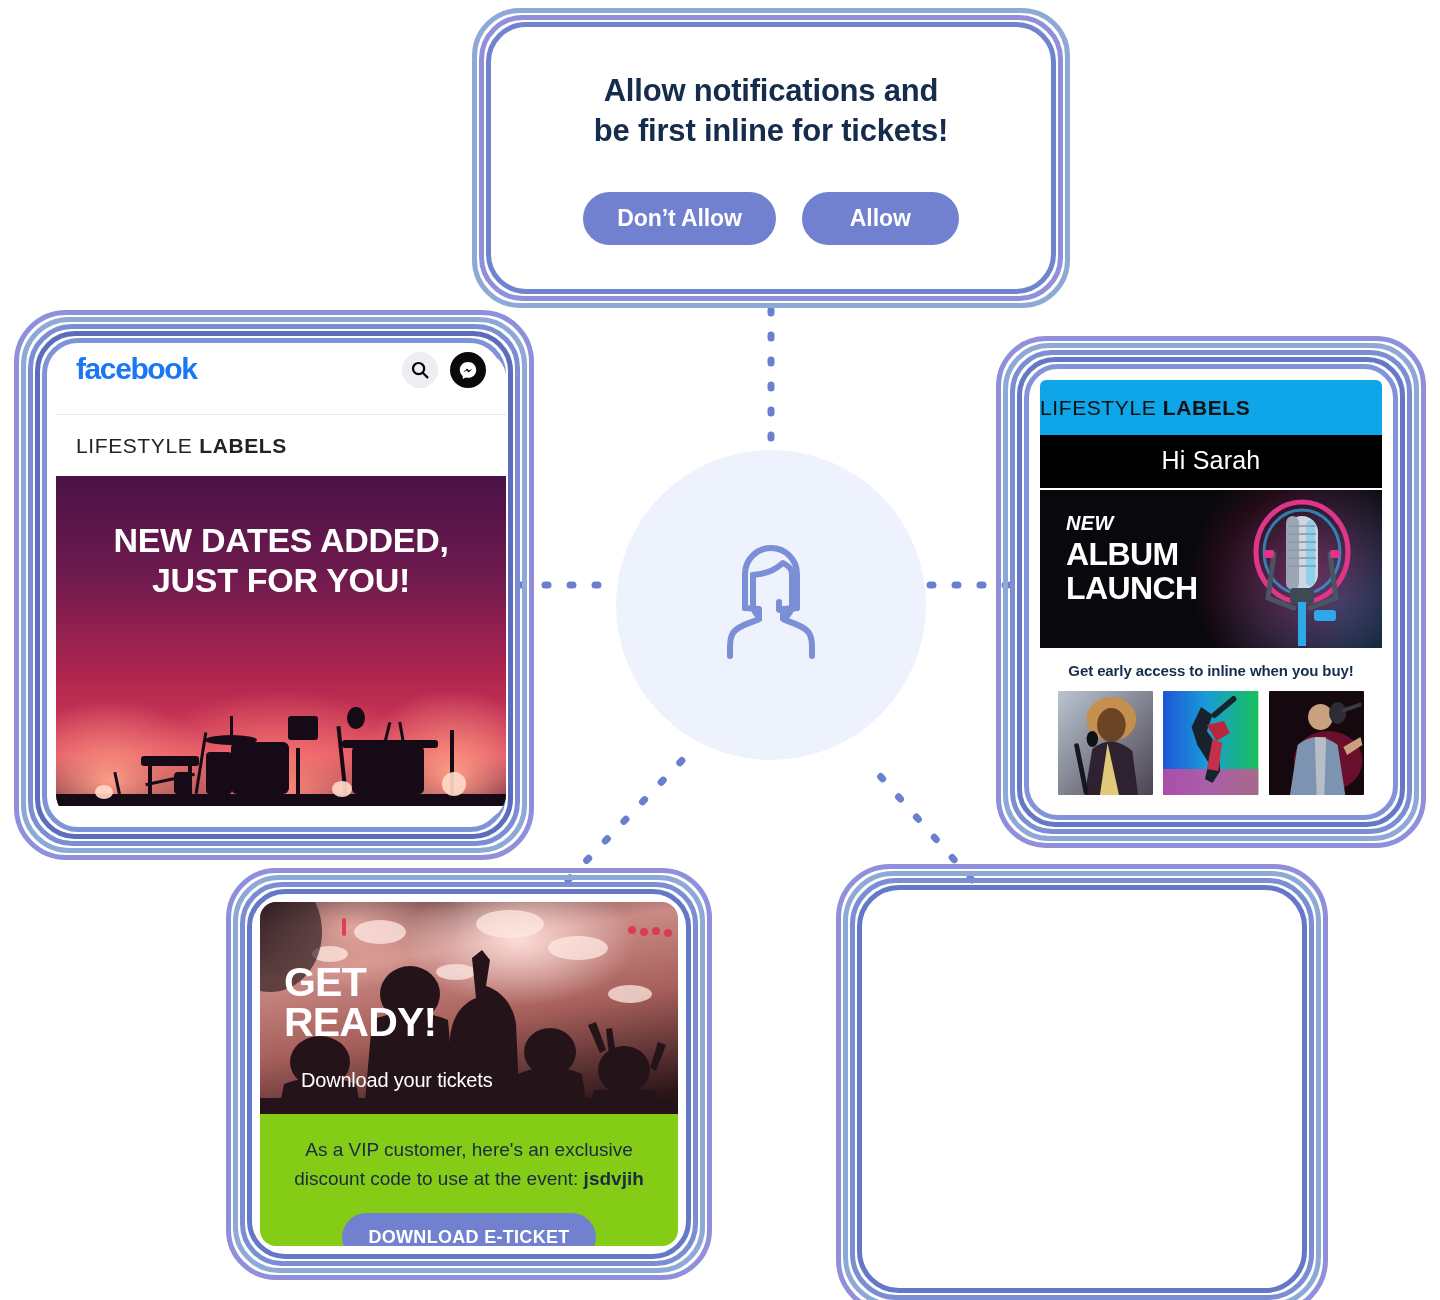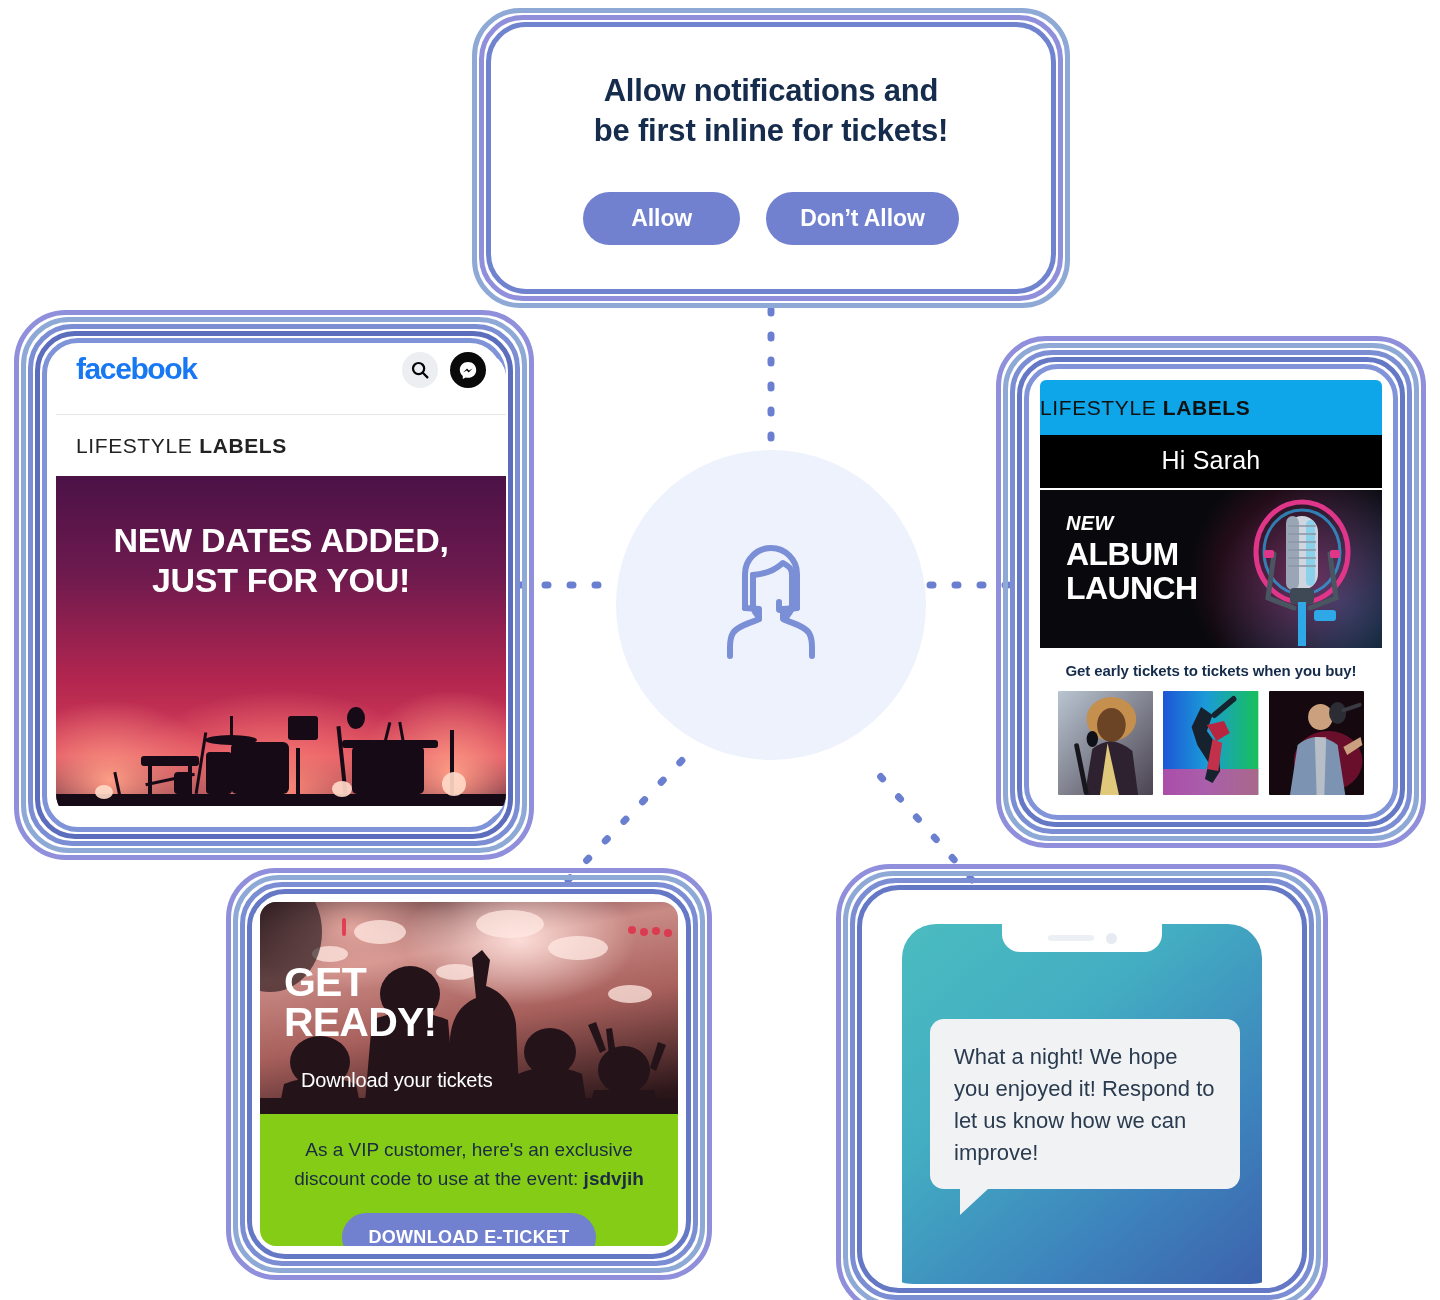--- a/index.html
+++ b/index.html
@@ -198,22 +198,22 @@
   <div class="frame" style="left:472px;top:8px;width:598px;height:300px">
     <div class="ring" style="left:0;top:0;width:598px;height:300px;border-width:5px;border-color:#8ea9d6;border-radius:48px"></div>
     <div class="ring" style="left:7px;top:7px;width:584px;height:286px;border-width:5px;border-color:#8f8fdb;border-radius:44px"></div>
     <div class="ring" style="left:14px;top:14px;width:570px;height:272px;border-width:5px;border-color:#6f83cf;border-radius:40px"></div>
     <div class="card-body notif-body" style="left:22px;top:22px;width:554px;height:256px;border-radius:30px">
       <div class="notif-title">
         <span>Allow notifications and</span><br>
         <span>be first inline for tickets!</span>
       </div>
       <div class="notif-btns">
+        <button class="pill">Don’t Allow</button>
         <button class="pill wide">Allow</button>
-        <button class="pill">Don’t Allow</button>
       </div>
     </div>
   </div>
 
   <div class="frame" style="left:14px;top:310px;width:520px;height:550px">
     <div class="ring" style="left:0;top:0;width:520px;height:550px;border-width:5px;border-color:#8f8fdb;border-radius:52px"></div>
     <div class="ring" style="left:7px;top:7px;width:506px;height:536px;border-width:5px;border-color:#8ea9d6;border-radius:48px"></div>
     <div class="ring" style="left:14px;top:14px;width:492px;height:522px;border-width:5px;border-color:#7b8ed4;border-radius:44px"></div>
     <div class="ring" style="left:21px;top:21px;width:478px;height:508px;border-width:5px;border-color:#5b6dbc;border-radius:40px"></div>
     <div class="ring" style="left:28px;top:28px;width:464px;height:494px;border-width:5px;border-color:#7f93d8;border-radius:36px"></div>
@@ -314,21 +314,21 @@
           <rect x="70" y="108" width="8" height="44" fill="#2fa8e8"></rect>
           <g stroke="#4a5562" stroke-width="5" fill="none" stroke-linecap="round">
             <path d="M46 60 L40 104 L66 114"></path>
             <path d="M102 60 L108 104 L82 114"></path>
           </g>
           <rect x="36" y="56" width="10" height="8" rx="2" fill="#e0368a"></rect>
           <rect x="102" y="56" width="10" height="8" rx="2" fill="#e0368a"></rect>
           <rect x="86" y="116" width="22" height="11" rx="3" fill="#2fa8e8"></rect>
         </svg>
       </div>
-      <div class="em-sub">Get early tickets to tickets when you buy!</div>
+      <div class="em-sub">Get early access to inline when you buy!</div>
       <div class="em-grid">
 
         <div class="em-cell">
           <svg class="em-thumb" viewBox="0 0 100 104" preserveAspectRatio="none">
             <defs>
                 <linearGradient id="gsoul" x1="0" y1="0" x2="1" y2="1">
                   <stop offset="0" stop-color="#b9c5d1"></stop>
                   <stop offset="1" stop-color="#4b4351"></stop>
                 </linearGradient>
               </defs>
@@ -436,26 +436,15 @@
         <button class="gr-btn">DOWNLOAD E-TICKET</button>
       </div>
     </div>
   </div>
 
   <div class="frame" style="left:836px;top:864px;width:492px;height:420px">
     <div class="ring" style="left:0;top:0;width:492px;height:450px;border-width:5px;border-color:#8f8fdb;border-radius:54px"></div>
     <div class="ring" style="left:7px;top:7px;width:478px;height:436px;border-width:5px;border-color:#8ea9d6;border-radius:50px"></div>
     <div class="ring" style="left:14px;top:14px;width:464px;height:422px;border-width:5px;border-color:#7b8ed4;border-radius:46px"></div>
     <div class="ring" style="left:21px;top:21px;width:450px;height:408px;border-width:5px;border-color:#6478c6;border-radius:42px"></div>
-    <div class="phone-outer" style="left:32px;top:32px;width:428px;height:388px">
-      <div class="phone-screen">
-        <div class="notch">
-          <div class="speaker"></div>
-          <div class="cam"></div>
-        </div>
-        <div class="bubble">
-          <p>What a night! We hope you enjoyed it! Respond to let us know how we can improve!</p>
-        </div>
-      </div>
-    </div>
   </div>
 
 </div>
 
 </body></html>

